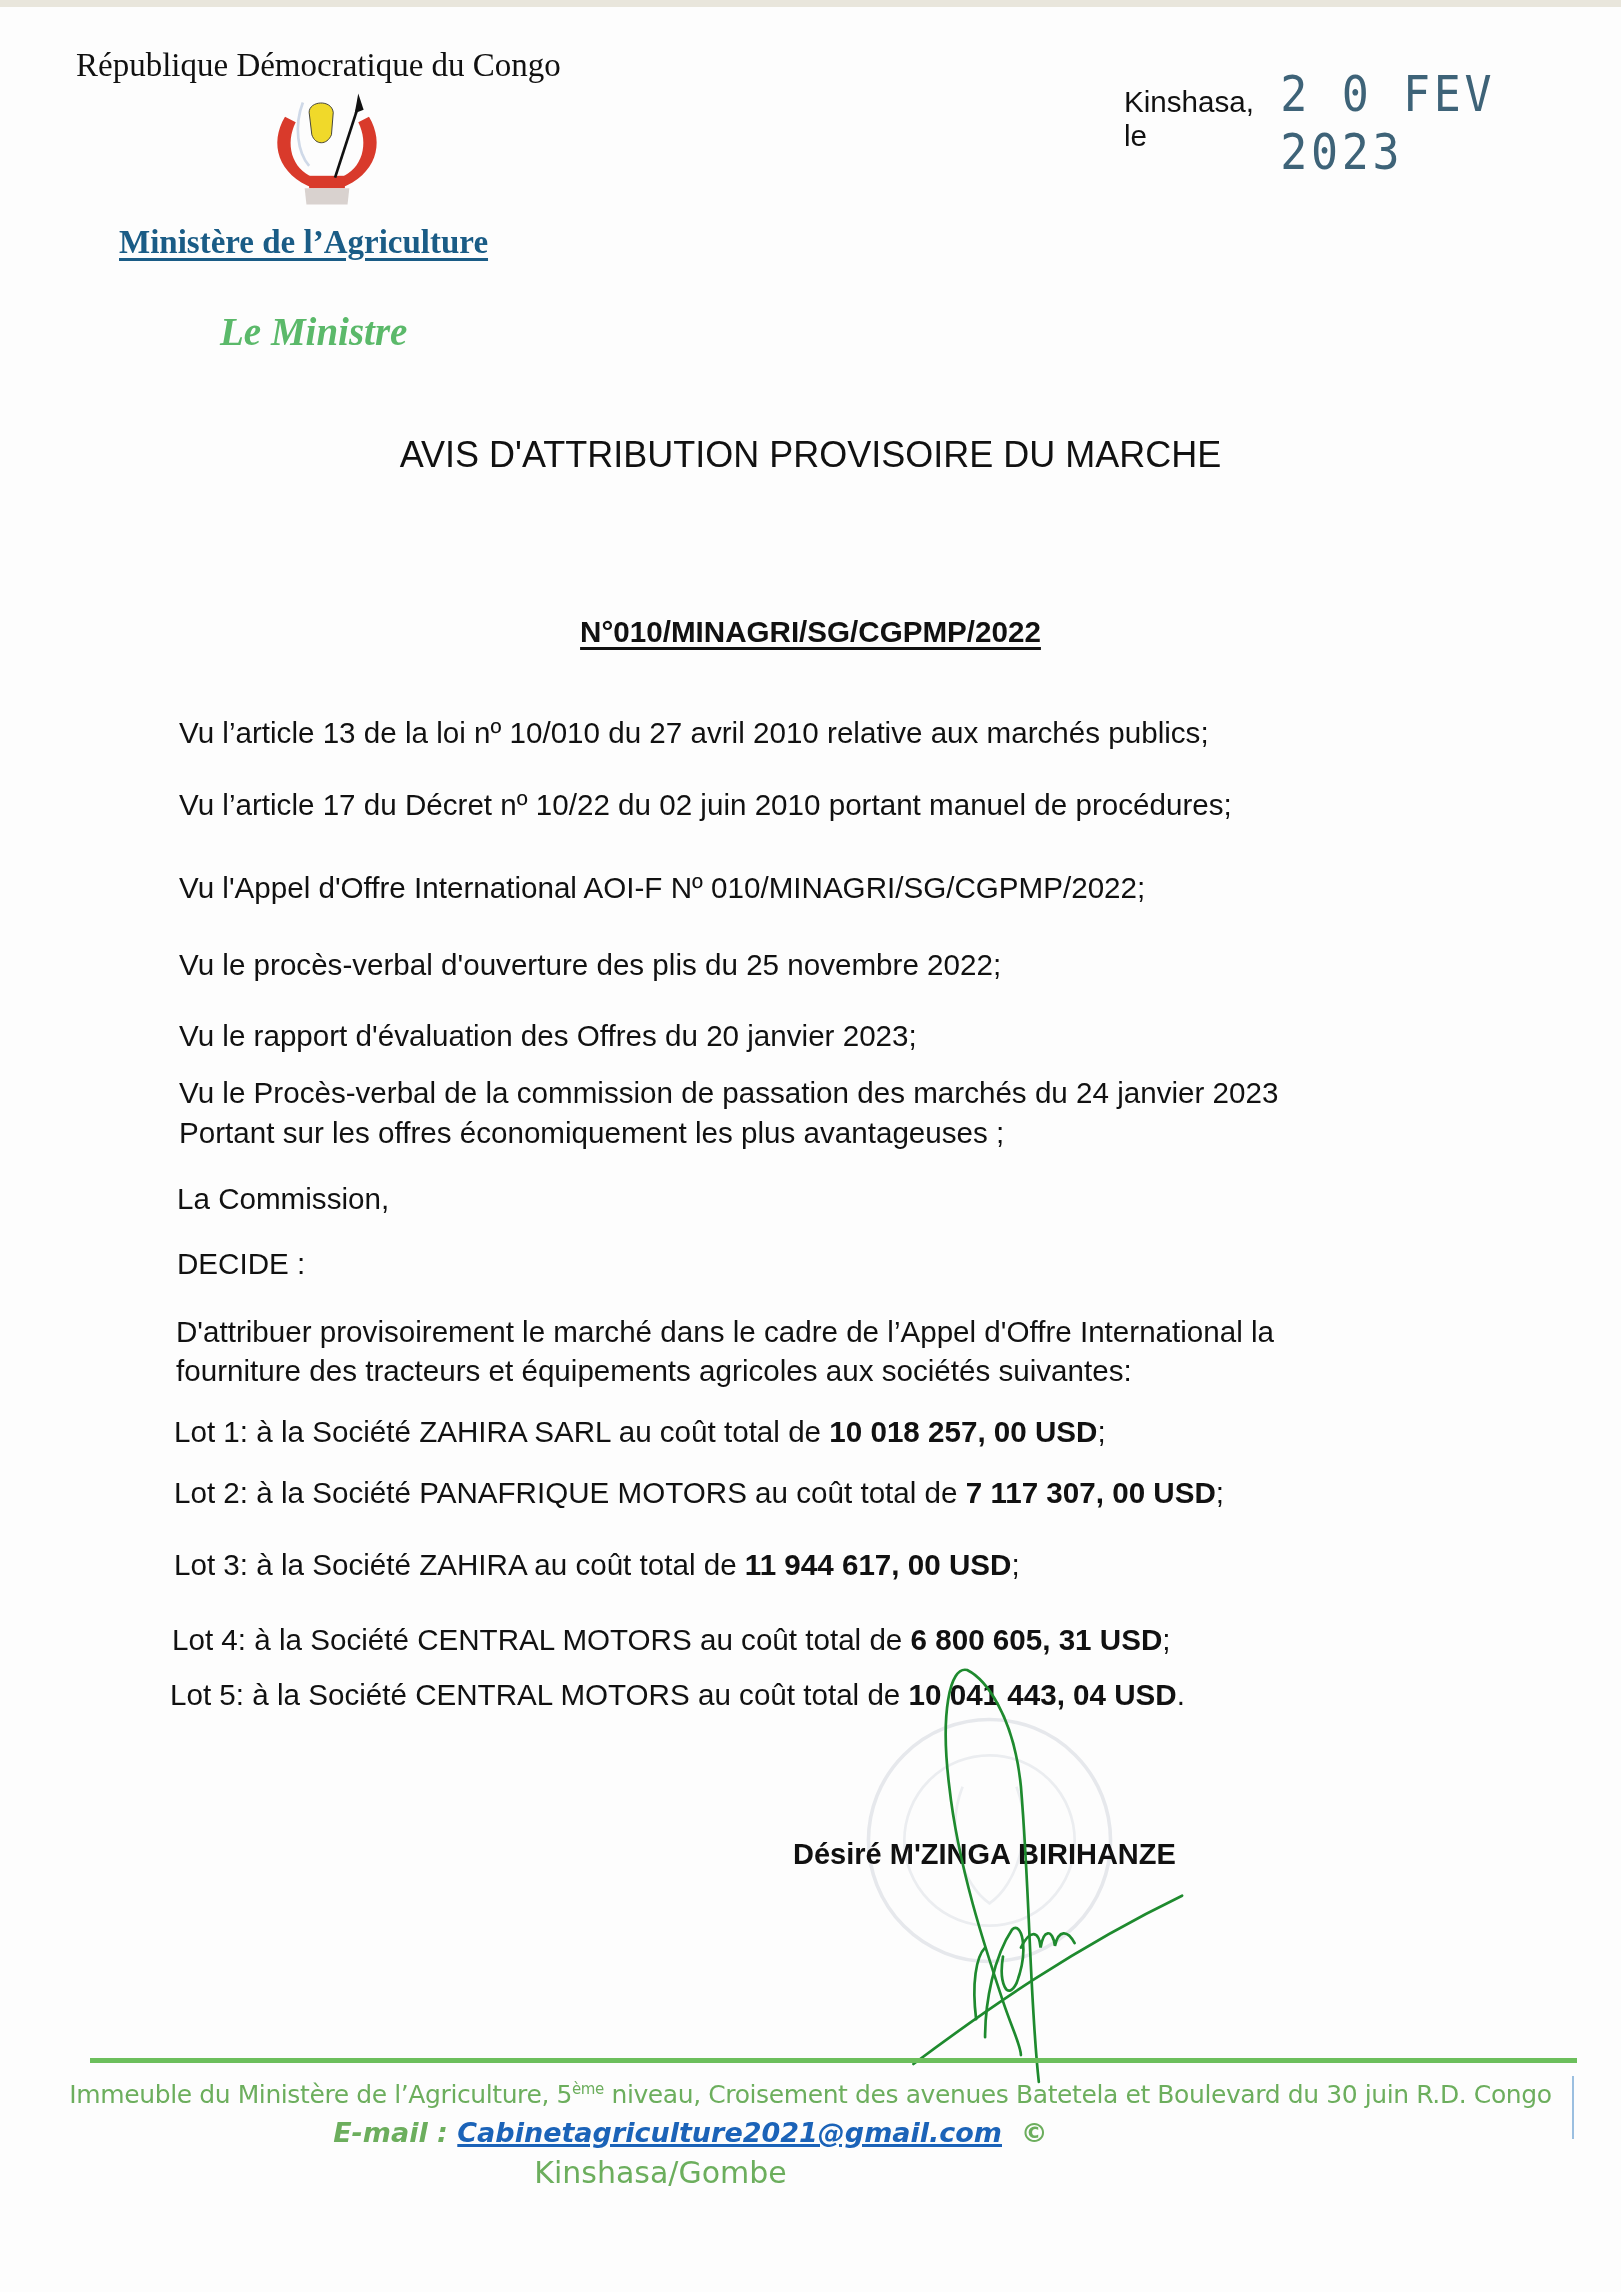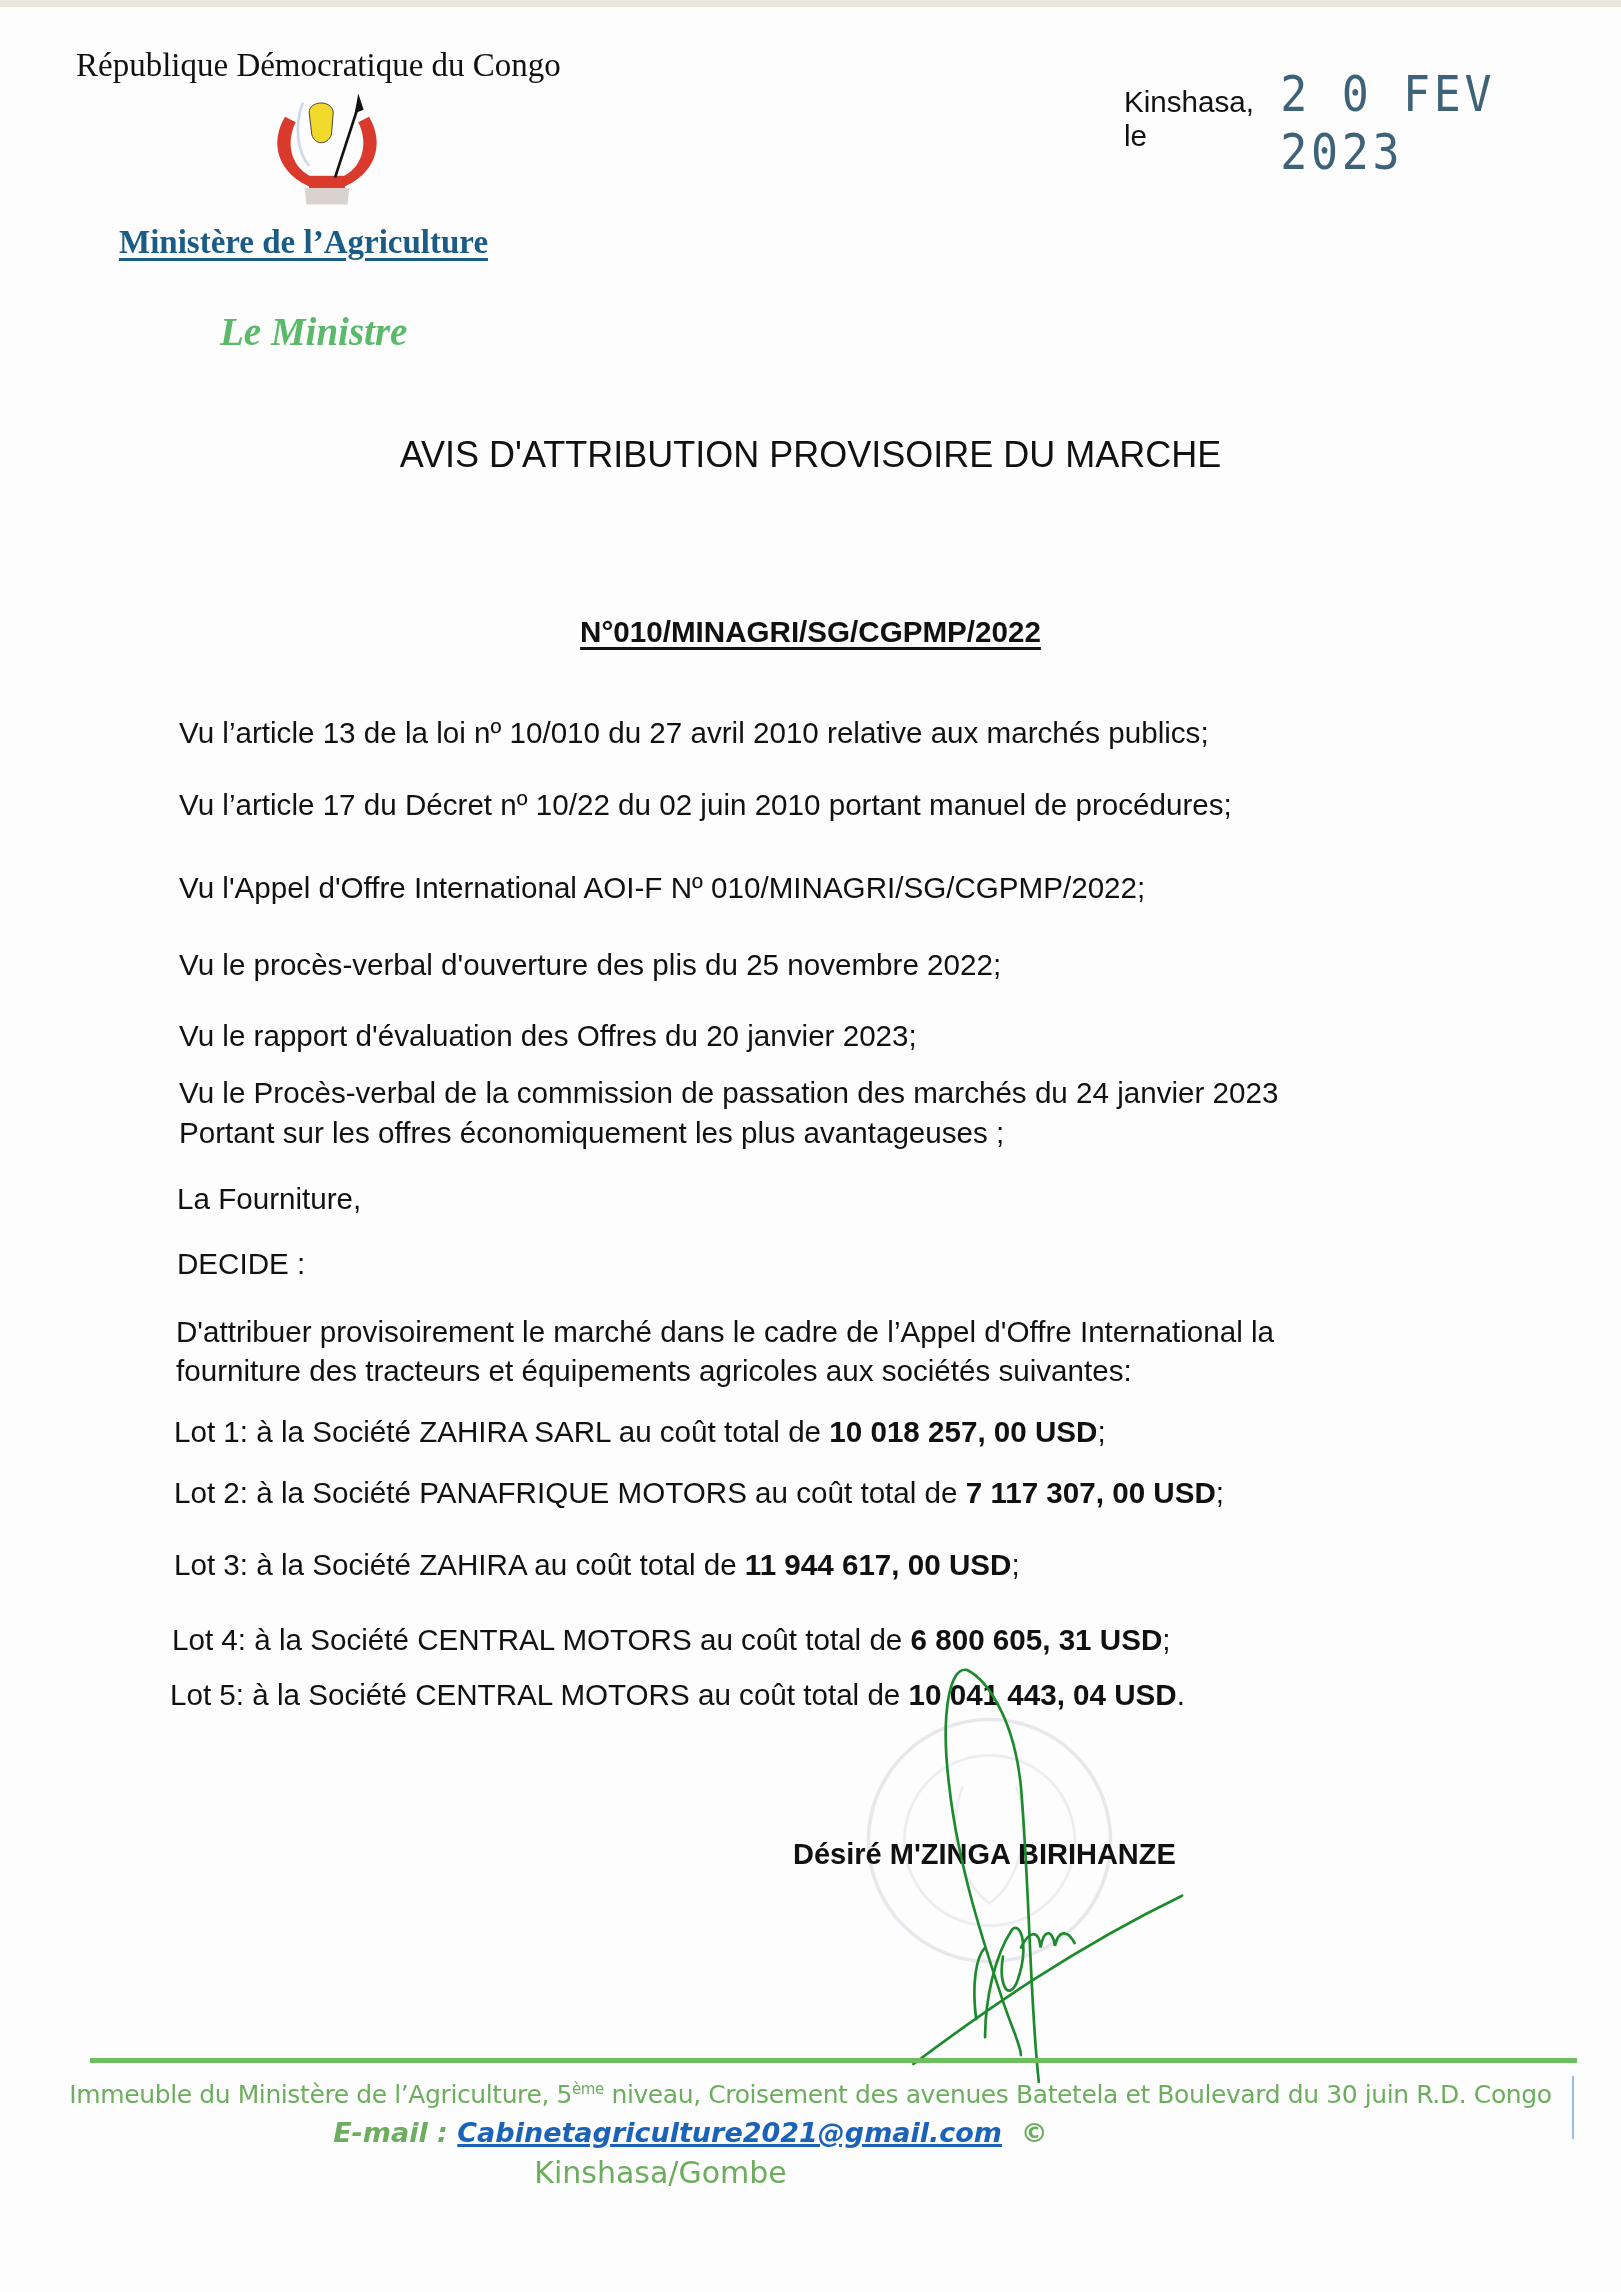--- a/index.html
+++ b/index.html
@@ -78,21 +78,21 @@
 </div>
 
 <div class="abs p" style="left:179px; top:716px;">Vu l’article 13 de la loi nº 10/010 du 27 avril 2010 relative aux marchés publics;</div>
 <div class="abs p" style="left:179px; top:788px;">Vu l’article 17 du Décret nº 10/22 du 02 juin 2010 portant manuel de procédures;</div>
 <div class="abs p" style="left:179px; top:871px;">Vu l'Appel d'Offre International AOI-F Nº 010/MINAGRI/SG/CGPMP/2022;</div>
 <div class="abs p" style="left:179px; top:948px;">Vu le procès-verbal d'ouverture des plis du 25 novembre 2022;</div>
 <div class="abs p" style="left:179px; top:1019px;">Vu le rapport d'évaluation des Offres du 20 janvier 2023;</div>
 <div class="abs p" style="left:179px; top:1076px;">Vu le Procès-verbal de la commission de passation des marchés du 24 janvier 2023</div>
 <div class="abs p" style="left:179px; top:1116px;">Portant sur les offres économiquement les plus avantageuses ;</div>
 
-<div class="abs p" style="left:177px; top:1182px;">La Fourniture,</div>
+<div class="abs p" style="left:177px; top:1182px;">La Commission,</div>
 <div class="abs p" style="left:177px; top:1247px;">DECIDE :</div>
 
 <div class="abs p" style="left:176px; top:1315px;">D'attribuer provisoirement le marché dans le cadre de l’Appel d'Offre International la</div>
 <div class="abs p" style="left:176px; top:1354px;">fourniture des tracteurs et équipements agricoles aux sociétés suivantes:</div>
 
 <div class="abs p lot" style="left:174px; top:1415px;">
   <span>Lot 1: à la Société ZAHIRA SARL au coût total de </span><b>10 018 257, 00 USD</b><span>;</span>
 </div>
 <div class="abs p lot" style="left:174px; top:1476px;">
   <span>Lot 2: à la Société PANAFRIQUE MOTORS au coût total de </span><b>7 117 307, 00 USD</b><span>;</span>

